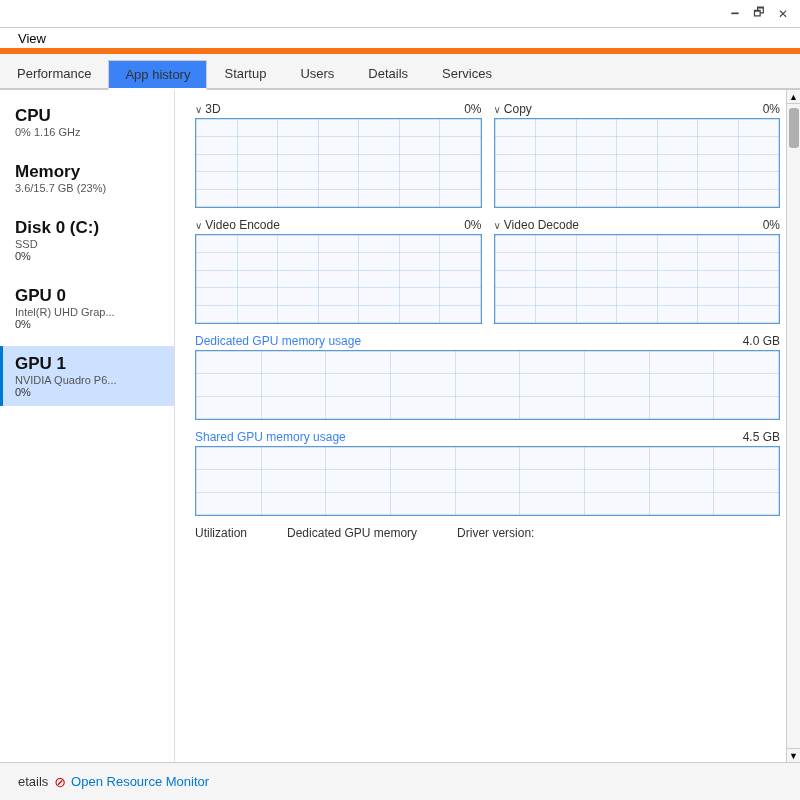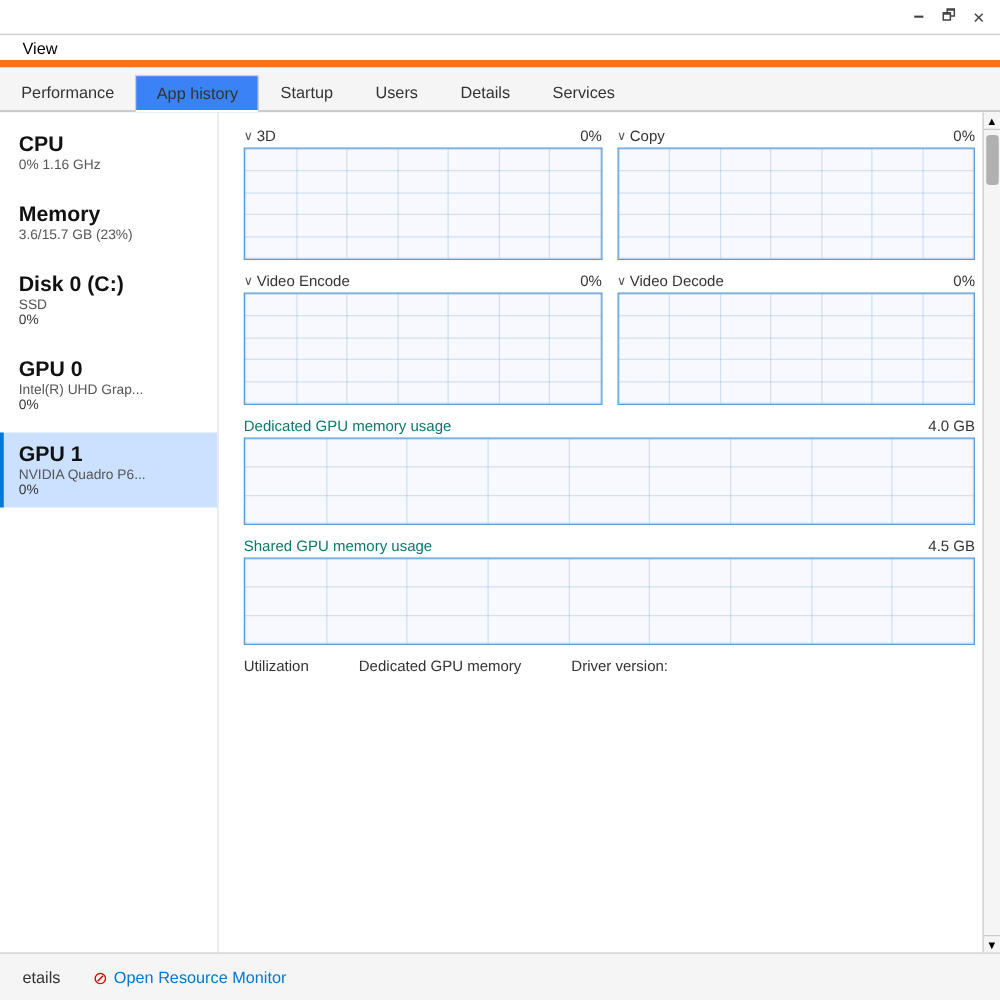--- a/index.html
+++ b/index.html
@@ -207,21 +207,20 @@
       background: rgba(91,155,213,0.25);
     }
 
     .bottom-bar {
       height: 38px;
       background: #f5f5f5;
       border-top: 1px solid #ccc;
       display: flex;
       align-items: center;
       padding: 0 12px;
-      gap: 20px;
       position: absolute;
       bottom: 0;
       left: 0;
       right: 0;
     }
     .bottom-bar-link {
       display: flex;
       align-items: center;
       gap: 5px;
       color: #0078d4;
@@ -249,21 +248,21 @@
     .full-width-section {
       margin-bottom: 10px;
     }
     .full-width-label-row {
       display: flex;
       justify-content: space-between;
       margin-bottom: 2px;
     }
     .full-width-label {
       font-size: 12px;
-      color: #0f766e;
+      color: #3b82f6;
     }
     .full-width-val {
       font-size: 12px;
       color: #333;
     }
 
     .scroll-indicator {
       position: absolute;
       right: 0;
       top: 90px;

